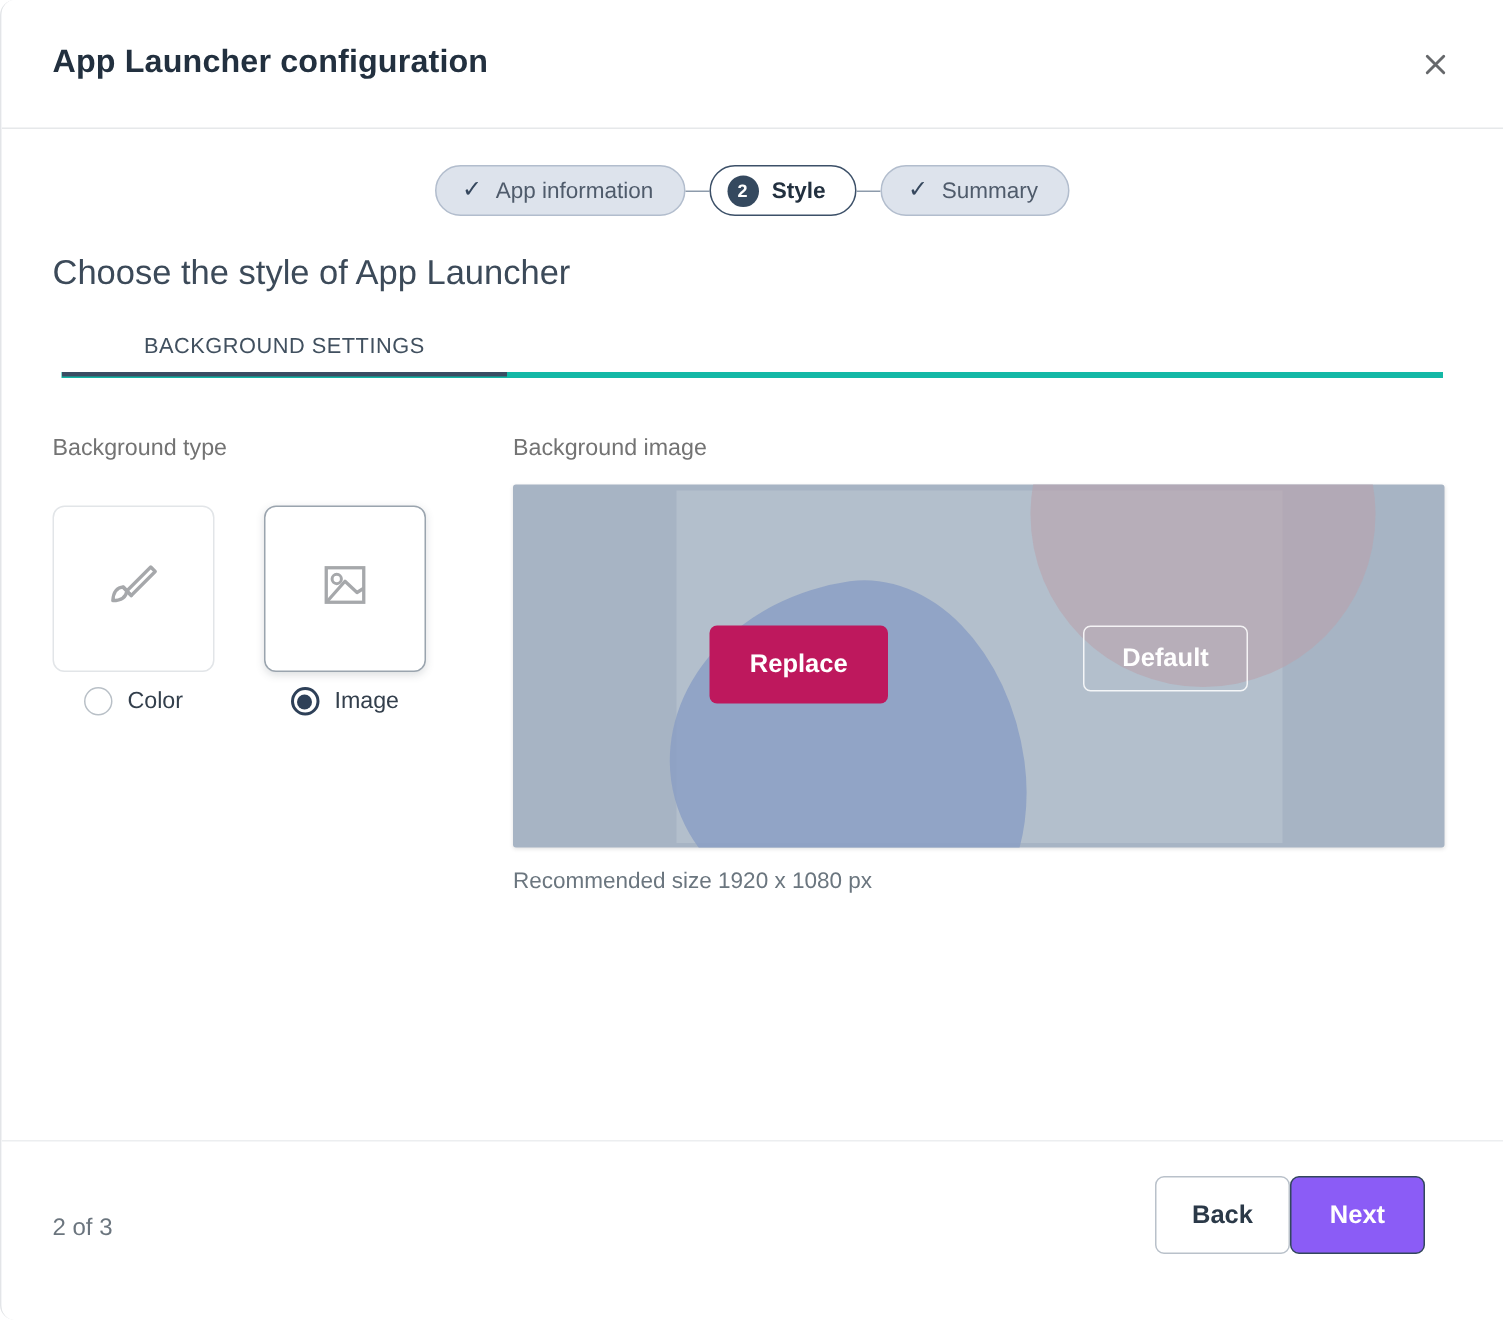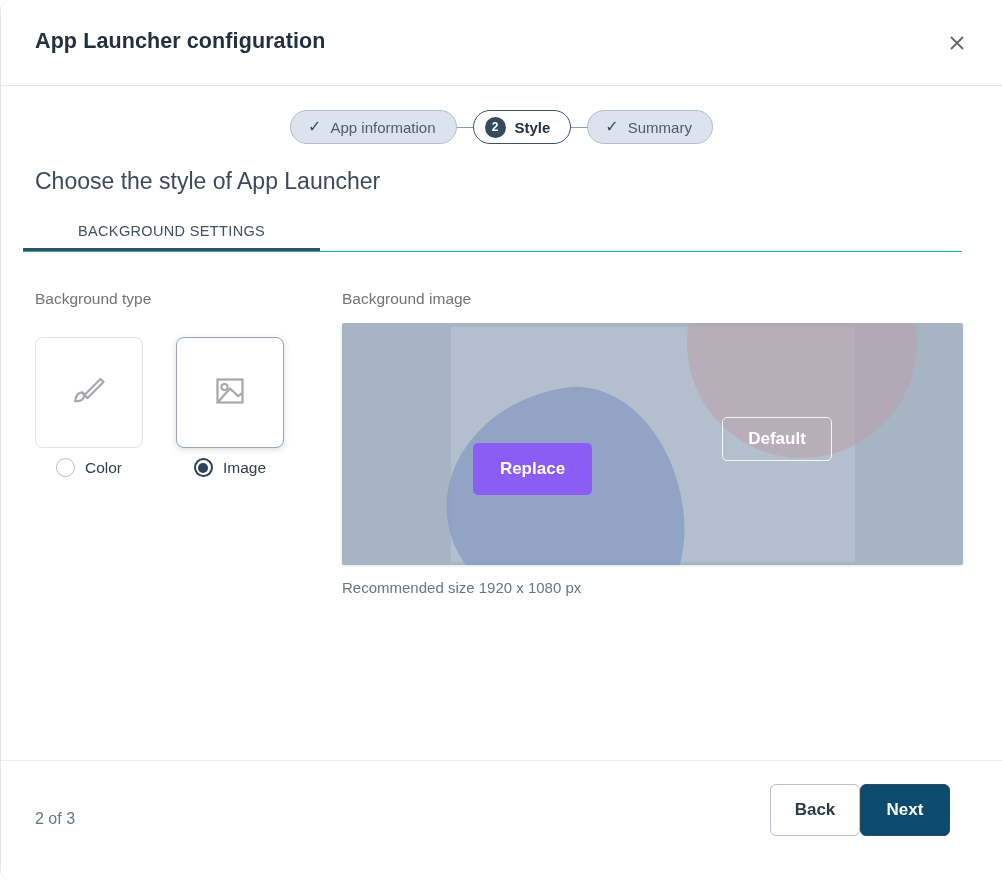--- a/index.html
+++ b/index.html
@@ -98,23 +98,23 @@
   
   .subtitle {
     position: absolute;
     left: 34px; top: 168px;
     font-size: 23px;
     color: #3c4a59;
   }
 
   .tabs {
     position: absolute;
-    left: 22px; top: 210px; right: 40px;
+    left: 40px; top: 210px; right: 40px;
     height: 42px;
-    border-bottom: 1px solid #14b8a6;
+    border-bottom: 4px solid #14b8a6;
   }
   .tab {
     display: inline-flex;
     align-items: center;
     height: 41px;
     padding: 0 55px;
     font-size: 14.5px;
     letter-spacing: .35px;
     color: #41505f;
     cursor: pointer;
@@ -223,29 +223,28 @@
     opacity: .62;
   }
   .pv-btns {
     position: absolute;
     left: 0; top: 0; width: 100%; height: 100%;
   }
   .btn-replace {
     position: absolute;
     left: 131px; top: 94px;
     width: 119px; height: 52px;
-    background: #8b5cf6;
+    background: #be185d;
     color: #ffffff;
     font-size: 17px;
     font-weight: 600;
     border: none;
     border-radius: 5px;
     cursor: pointer;
     font-family: inherit;
-    margin-top: 26px;
   }
   .btn-default {
     position: absolute;
     left: 380px; top: 94px;
     width: 110px; height: 44px;
     background: transparent;
     color: #ffffff;
     font-size: 17px;
     font-weight: 600;
     border: 1.5px solid rgba(255,255,255,.85);
@@ -289,21 +288,21 @@
     font-weight: 600;
     cursor: pointer;
     font-family: inherit;
   }
   .btn-secondary {
     background: #ffffff;
     border: 1px solid #b9c1ca;
     color: #2b3948;
   }
   .btn-primary {
-    background: #0c4a6e;
+    background: #8b5cf6;
     border: 1px solid #32475d;
     color: #ffffff;
   }
 </style>
 </head>
 <body>
 
 <div class="dialog">
 
   <div class="dlg-header">

